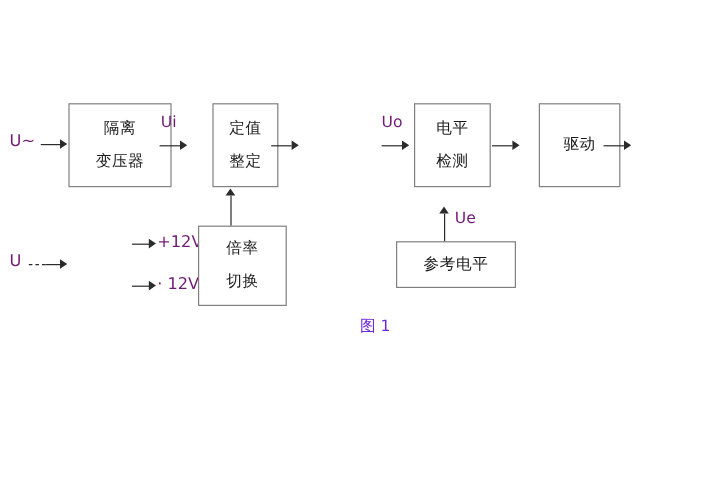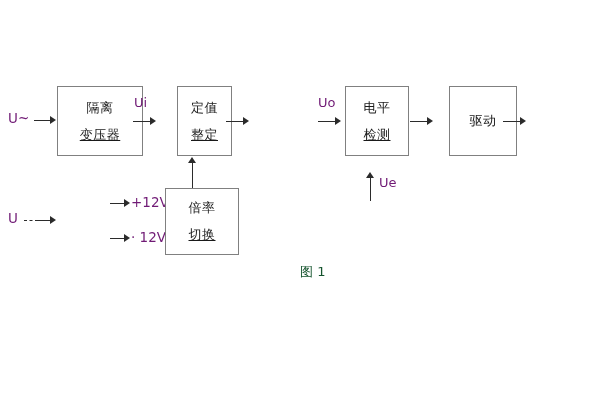--- a/index.html
+++ b/index.html
@@ -28,21 +28,21 @@
     justify-content: center;
     color: #1a1a1a;
     font-size: 13px;
     line-height: 1.05;
   }
   .block .ln {
     display: block;
     white-space: nowrap;
     letter-spacing: 0.5px;
   }
-  .block .ln + .ln { margin-top: 13px; text-decoration: underline; }
+  .block .ln + .ln { margin-top: 13px; }
 
   
   .lbl {
     position: absolute;
     color: #701a75;
     font-size: 13px;
     white-space: nowrap;
     line-height: 1;
   }
   .lbl.big { font-size: 13.5px; }
@@ -72,21 +72,21 @@
     border-right: 4px solid transparent;
     border-bottom: 6.5px solid #2b2b2b;
   }
   .dashline {
     position: absolute;
     height: 0;
     border-top: 1.3px dashed #2b2b2b;
   }
   .caption {
     position: absolute;
-    color: #14532d;
+    color: #6d28d9;
     font-size: 13px;
     white-space: nowrap;
   }
 </style>
 </head>
 <body>
 
 <div id="canvas">
 
   <div class="lbl big" style="left:8px; top:112px;">U~</div>
@@ -147,20 +147,23 @@
   <div class="lbl big" style="left:131px; top:231px;">· 12V</div>
 
   <div class="block" style="left:165px; top:188px; width:74px; height:67px;">
     <span class="ln">倍率</span>
     <span class="ln">切换</span>
   </div>
 
   <div class="vline" style="left:192px; top:163px; height:25px;"></div>
   <div class="arrow-u" style="left:188px; top:157px;"></div>
 
+  <div class="block" style="left:330px; top:201px; width:100px; height:39px;">
+    <span class="ln">参考电平</span>
+  </div>
 
   <div class="vline" style="left:370px; top:178px; height:23px;"></div>
   <div class="arrow-u" style="left:366px; top:172px;"></div>
   <div class="lbl" style="left:379px; top:176px;text-align:center;">Ue</div>
 
   <div class="caption" style="left:300px; top:263px;">图 1</div>
 
 </div>
 
 </body></html>

